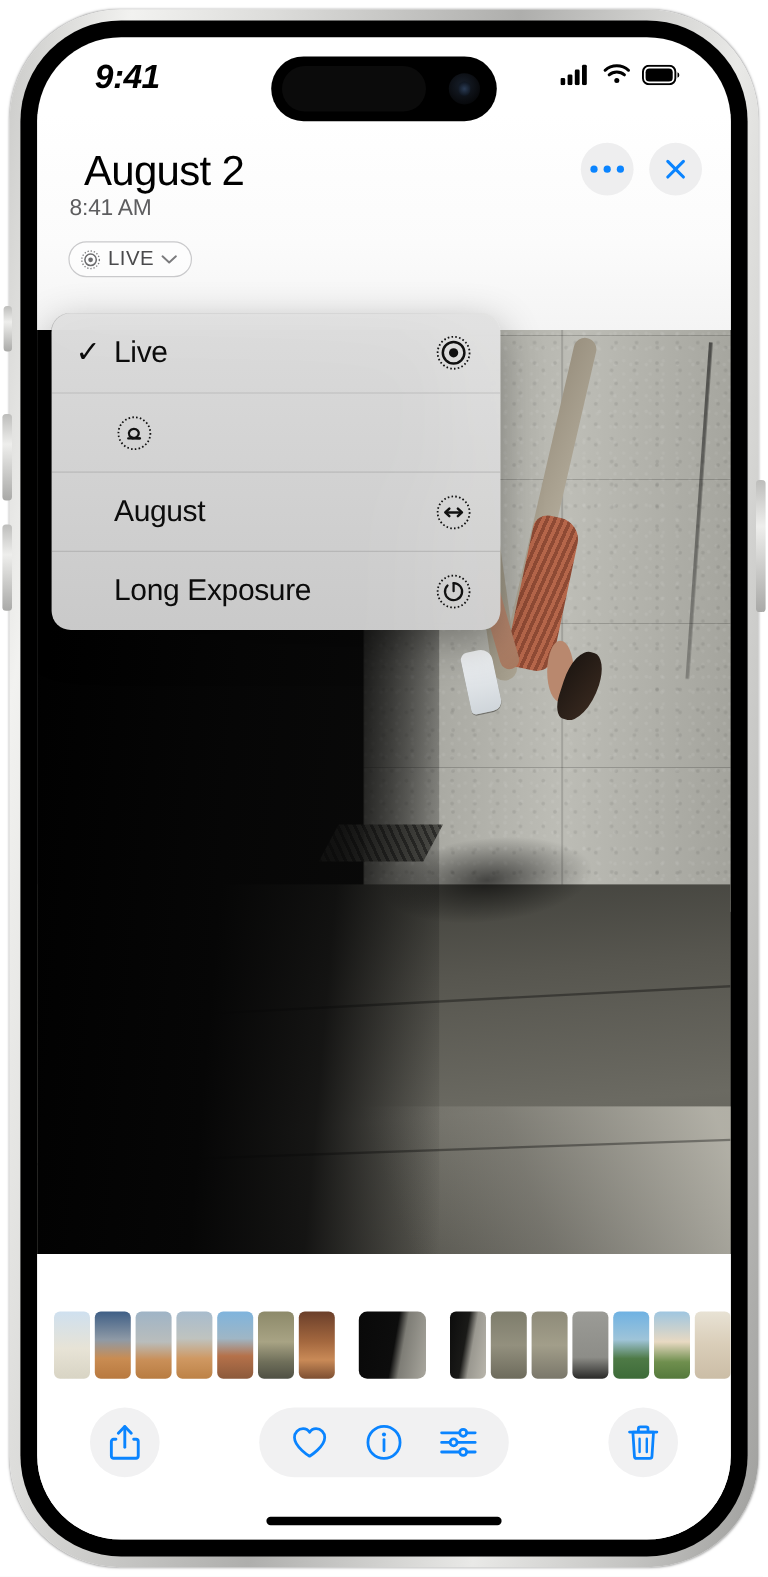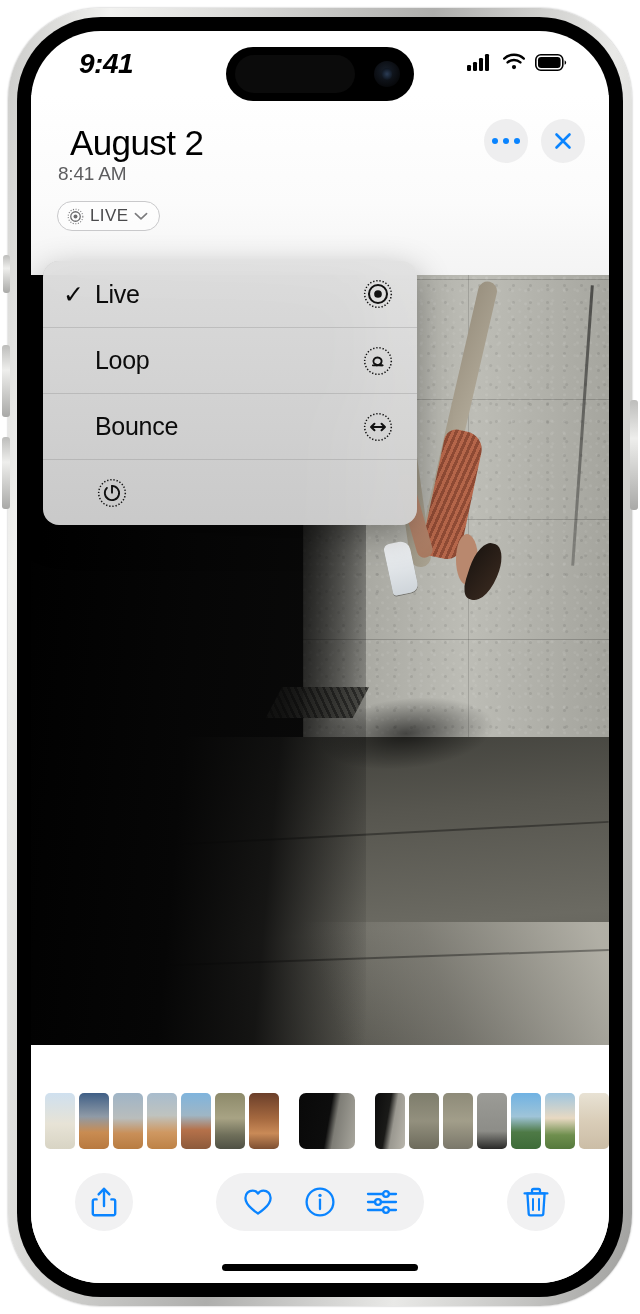--- a/index.html
+++ b/index.html
@@ -411,45 +411,45 @@
           <svg width="30" height="30" viewBox="0 0 32 32">
             <circle cx="16" cy="16" r="14.2" stroke="#111" stroke-width="1.6" fill="none" stroke-dasharray="1.4 2"></circle>
             <circle cx="16" cy="16" r="9.6" stroke="#111" stroke-width="2.2" fill="none"></circle>
             <circle cx="16" cy="16" r="4.1" fill="#111"></circle>
           </svg>
         </span>
       </div>
 
       <div class="menu-item">
         <span class="menu-check"></span>
-        <span class="menu-label">Loop</span>
         <span class="menu-icon">
           <svg width="30" height="30" viewBox="0 0 32 32">
             <circle cx="16" cy="16" r="14.2" stroke="#111" stroke-width="1.6" fill="none" stroke-dasharray="1.4 2"></circle>
             <path d="M20.4 20.6c-3.6 0-7.2 0-8.8-2.4-1.6-2.6.6-6 3.9-6 2.9 0 4.8 2.3 4.3 4.6-.5 2.3-3.1 3.8-5.6 3.8" stroke="#111" stroke-width="2" fill="none" stroke-linecap="round"></path>
             <path d="M10.5 20.6h10.5" stroke="#111" stroke-width="2" stroke-linecap="round"></path>
           </svg>
         </span>
       </div>
 
       <div class="menu-item">
         <span class="menu-check"></span>
-        <span class="menu-label">Bounce</span>
+        <span class="menu-label">August</span>
         <span class="menu-icon">
           <svg width="30" height="30" viewBox="0 0 32 32">
             <circle cx="16" cy="16" r="14.2" stroke="#111" stroke-width="1.6" fill="none" stroke-dasharray="1.4 2"></circle>
             <path d="M9.5 16h13" stroke="#111" stroke-width="2.2" stroke-linecap="round"></path>
             <path d="M12.2 12.6 8.6 16l3.6 3.4" stroke="#111" stroke-width="2.2" fill="none" stroke-linecap="round" stroke-linejoin="round"></path>
             <path d="M19.8 12.6 23.4 16l-3.6 3.4" stroke="#111" stroke-width="2.2" fill="none" stroke-linecap="round" stroke-linejoin="round"></path>
           </svg>
         </span>
       </div>
 
       <div class="menu-item">
         <span class="menu-check"></span>
+        <span class="menu-label">Long Exposure</span>
         <span class="menu-icon">
           <svg width="30" height="30" viewBox="0 0 32 32">
             <circle cx="16" cy="16" r="14.2" stroke="#111" stroke-width="1.6" fill="none" stroke-dasharray="1.4 2"></circle>
             <path d="M16 8.4a7.6 7.6 0 1 1-5.4 2.2" stroke="#111" stroke-width="2" fill="none" stroke-linecap="round"></path>
             <path d="M16 8.4v7.2" stroke="#111" stroke-width="2" stroke-linecap="round"></path>
           </svg>
         </span>
       </div>
 
     </div>

